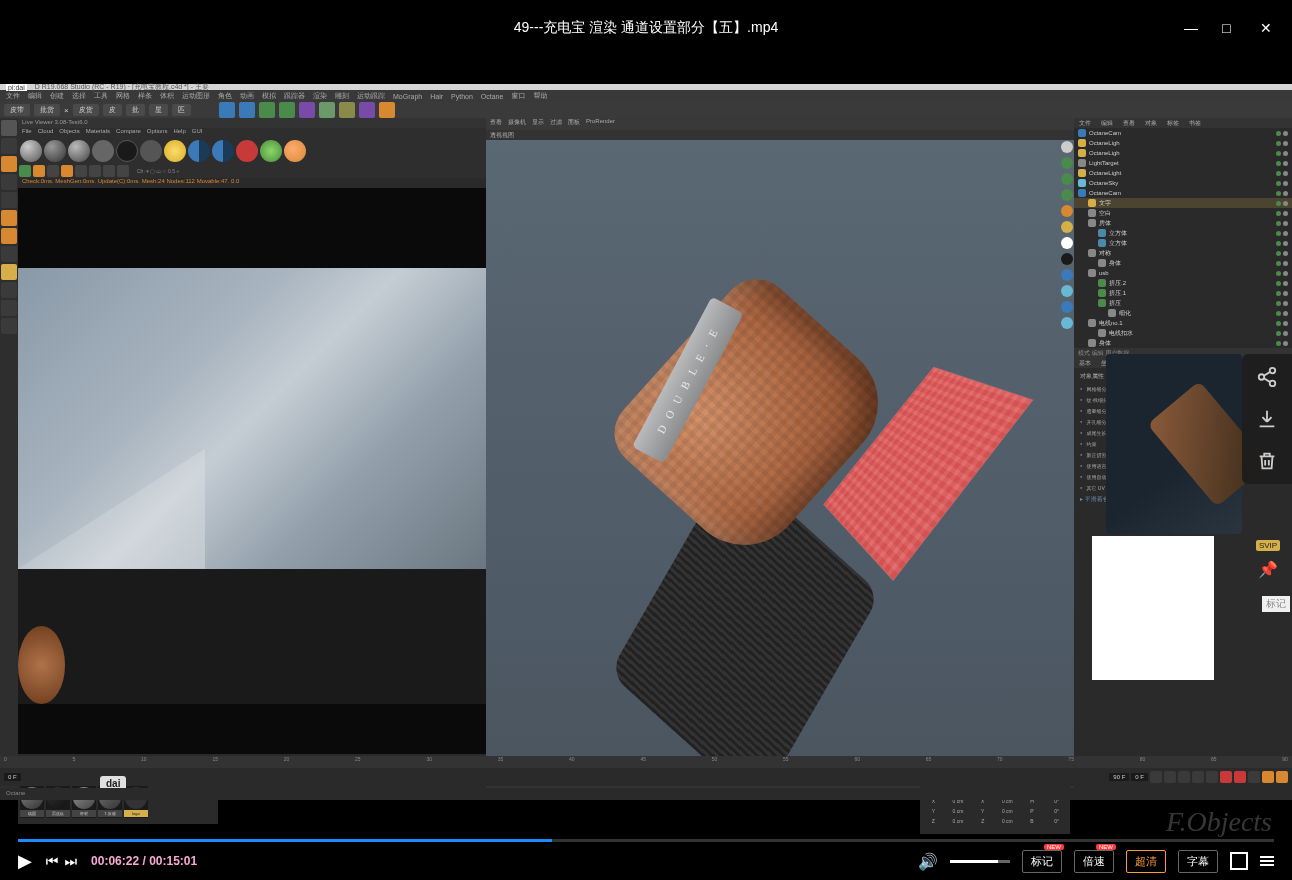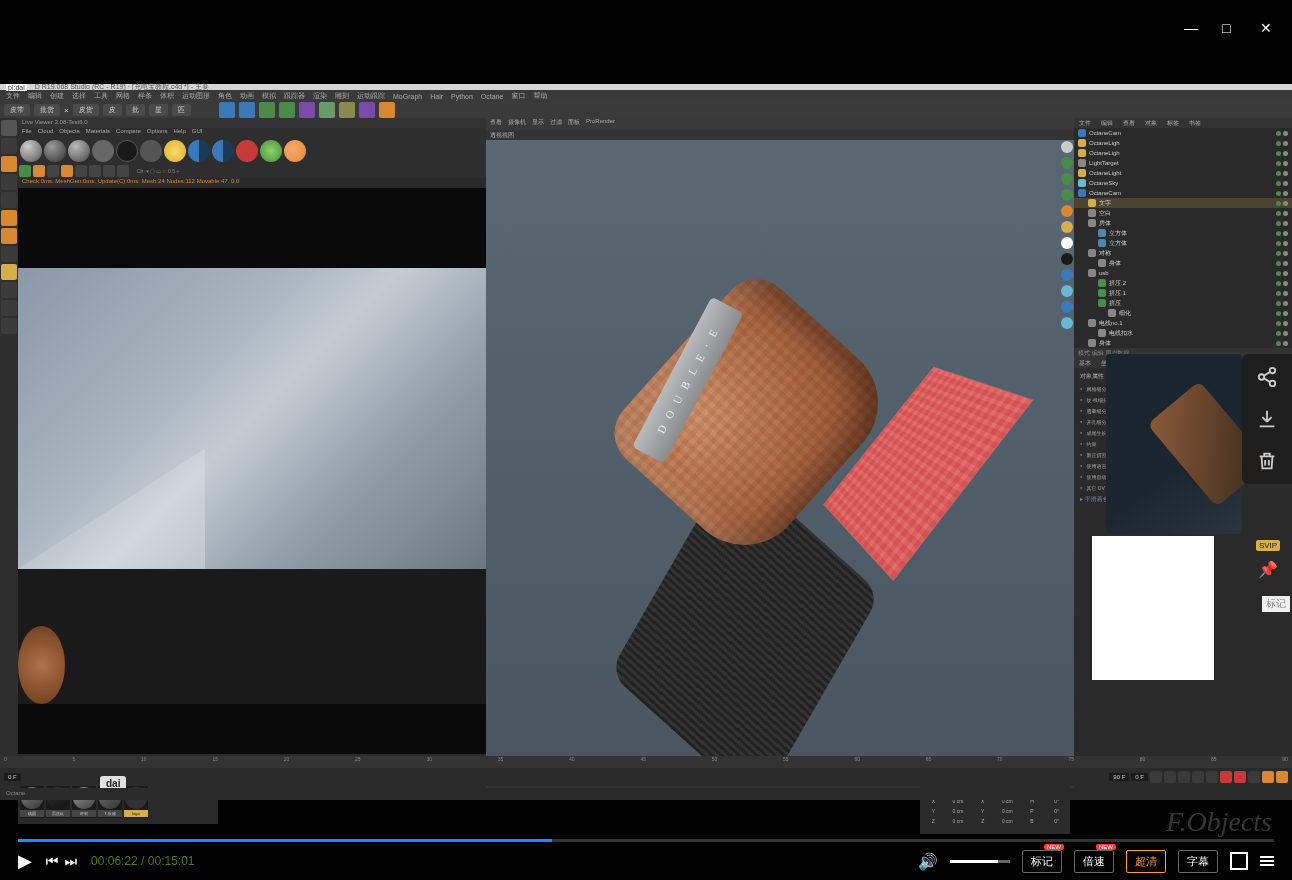--- a/index.html
+++ b/index.html
@@ -115,38 +115,39 @@
 
 .watermark { position: absolute; right: 20px; bottom: 42px; font-size: 28px; color: rgba(180,180,190,.3); font-style: italic; font-family: Georgia, serif; z-index: 50; }
 
 
 .progress-bar { position: absolute; bottom: 38px; left: 18px; right: 18px; height: 3px; background: #333; }
 .progress-fill { height: 100%; width: 42.5%; background: #1a8cff; }
 .player-bar { position: absolute; bottom: 0; left: 0; right: 0; height: 38px; background: #000; display: flex; align-items: center; padding: 0 18px; gap: 14px; }
 .play-btn { color: #fff; font-size: 18px; cursor: pointer; }
 .skip-btns { display: flex; gap: 6px; }
 .skip-btn { color: #fff; font-size: 14px; cursor: pointer; }
-.time-display { color: #4d7c0f; font-size: 12px; }
+.time-display { color: #f9a8d4; font-size: 12px; font-weight: bold; }
 .player-right { margin-left: auto; display: flex; align-items: center; gap: 12px; }
 .vol-icon { color: #fff; font-size: 16px; }
 .vol-slider { width: 60px; height: 3px; background: #666; position: relative; }
 .vol-slider::after { content: ''; position: absolute; left: 0; top: 0; height: 100%; width: 80%; background: #fff; }
 .ctrl-btn { border: 1px solid #666; color: #fff; font-size: 11px; padding: 3px 8px; border-radius: 2px; cursor: pointer; position: relative; }
 .ctrl-btn.orange { border-color: #ff9a3a; color: #ff9a3a; }
 .new-badge { position: absolute; top: -7px; right: -3px; background: #ff3a3a; color: #fff; font-size: 6px; padding: 0 3px; border-radius: 2px; }
 .fs-btn { color: #fff; font-size: 16px; cursor: pointer; width: 18px; height: 18px; border: 2px solid #fff; }
 .list-btn { color: #fff; cursor: pointer; display: flex; flex-direction: column; gap: 2px; }
 .list-btn span { width: 14px; height: 2px; background: #fff; }
 
 svg { display: block; }
 </style>
 </head>
 <body>
 
 <div class="title-bar">
+  <span>49---充电宝 渲染 通道设置部分【五】.mp4</span>
   <div class="window-controls">
     <span class="win-btn">—</span>
     <span class="win-btn">□</span>
     <span class="win-btn">✕</span>
   </div>
 </div>
 
 <div class="c4d-window">
   <div class="c4d-titlebar">
     <span style="background:#fff;color:#333;padding:0 2px;margin-right:8px;">pi:dai</span>

